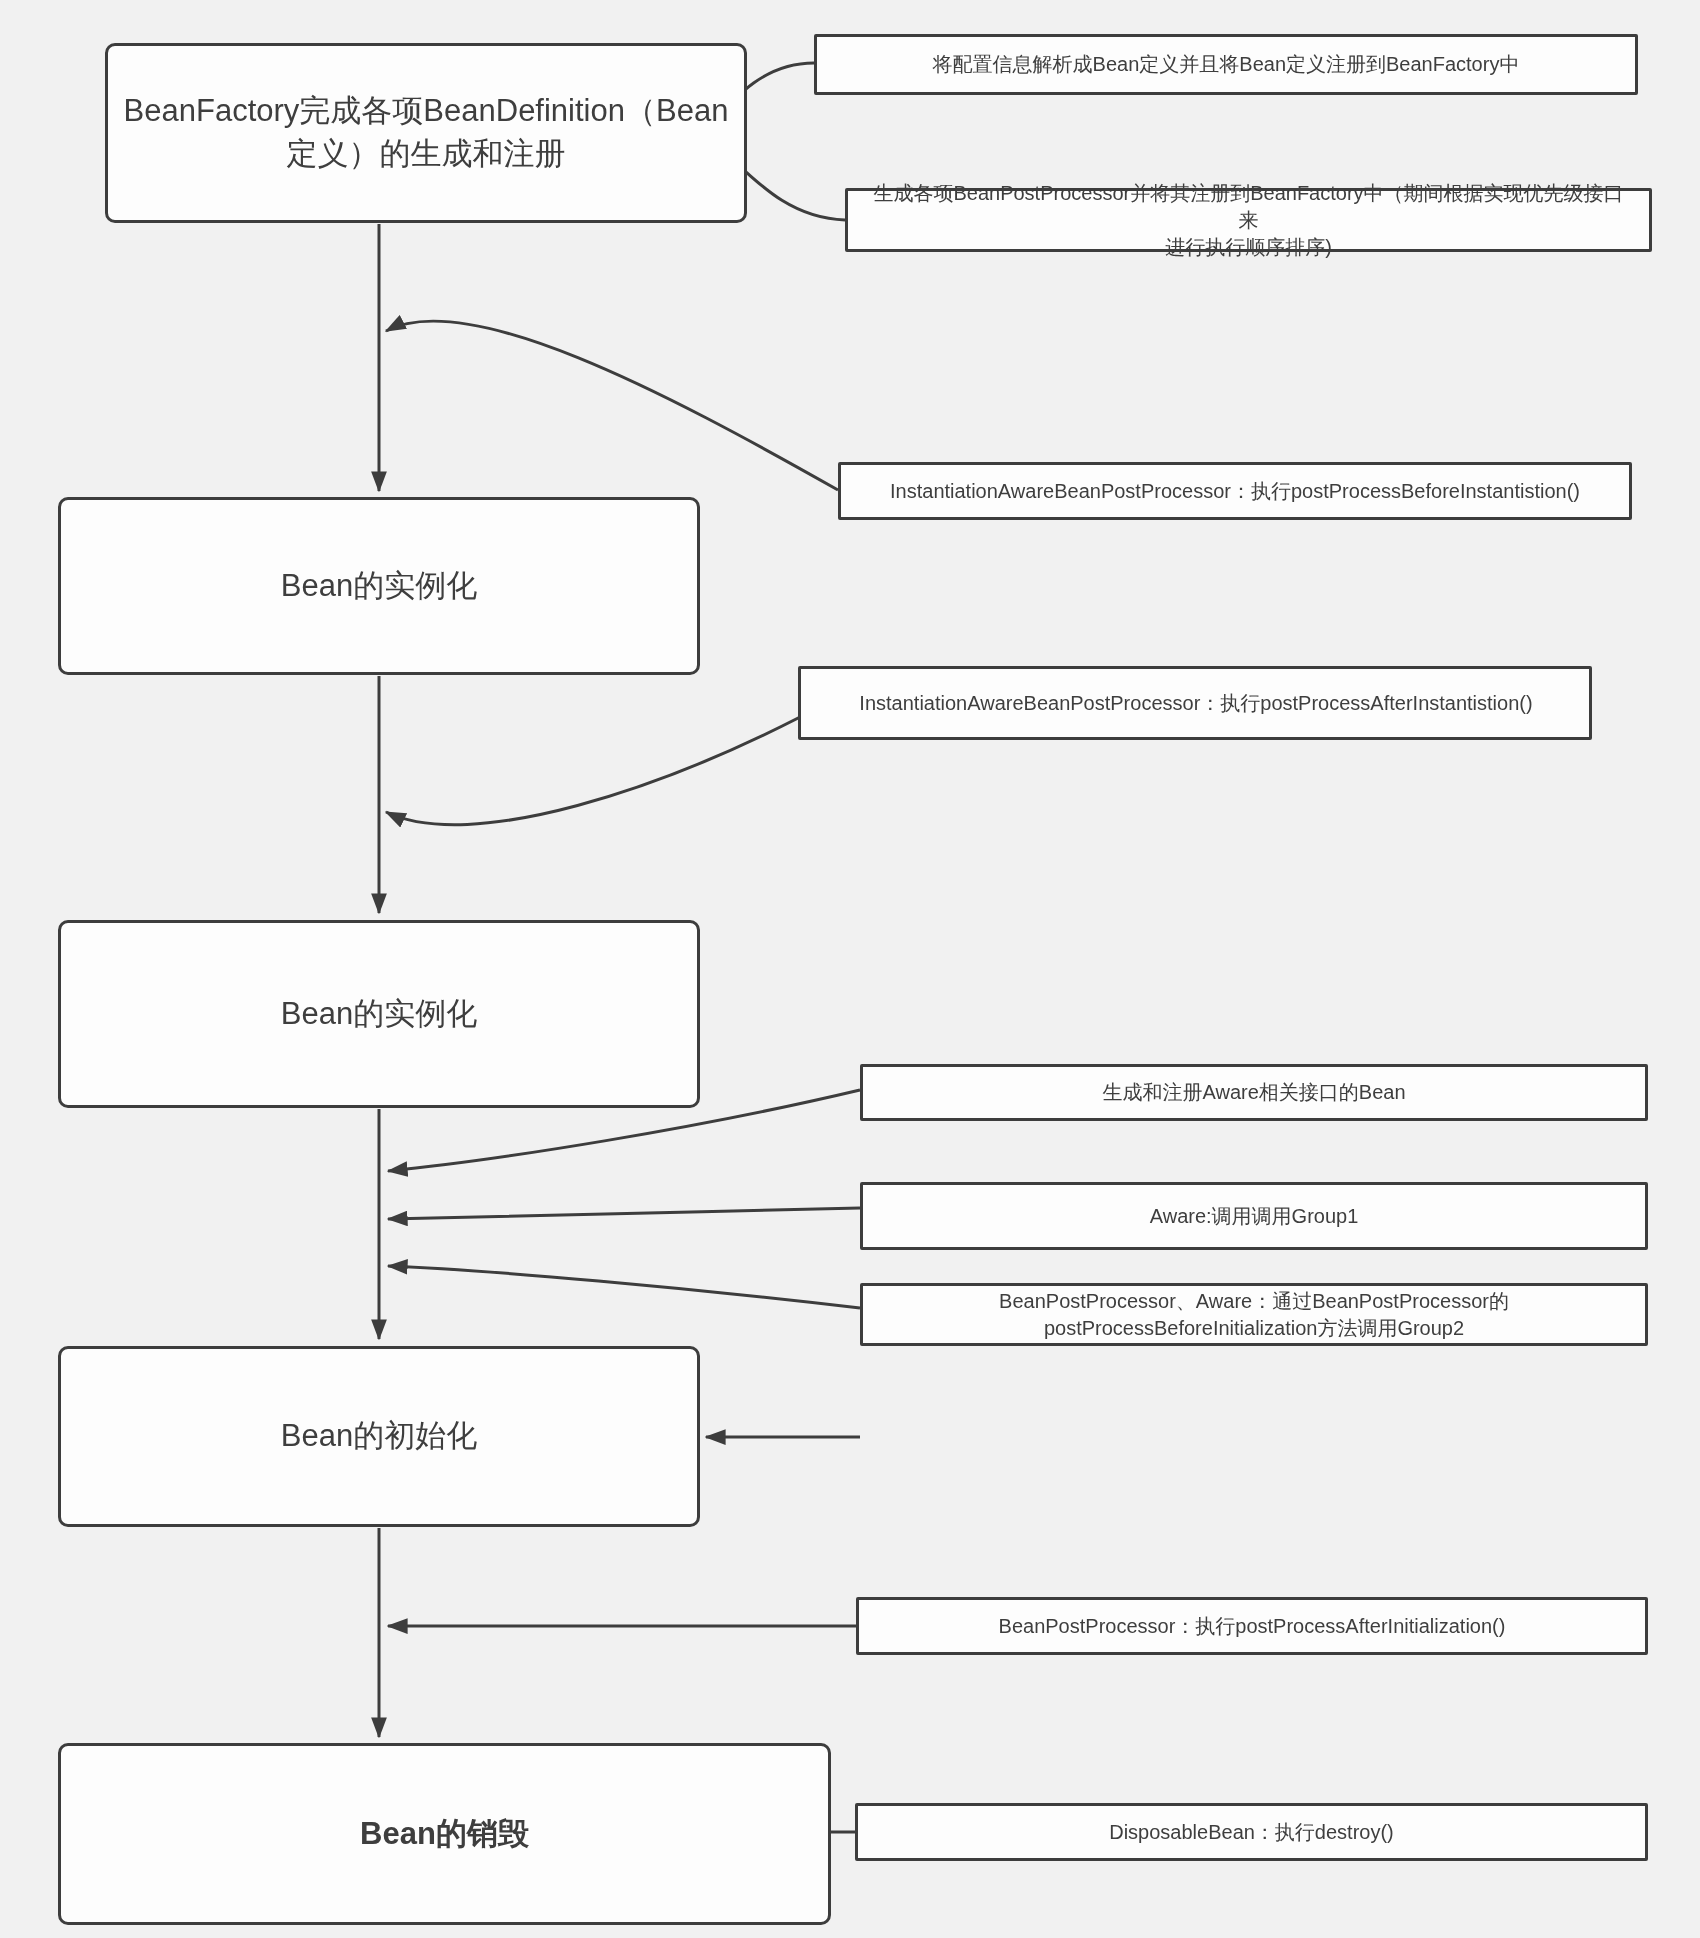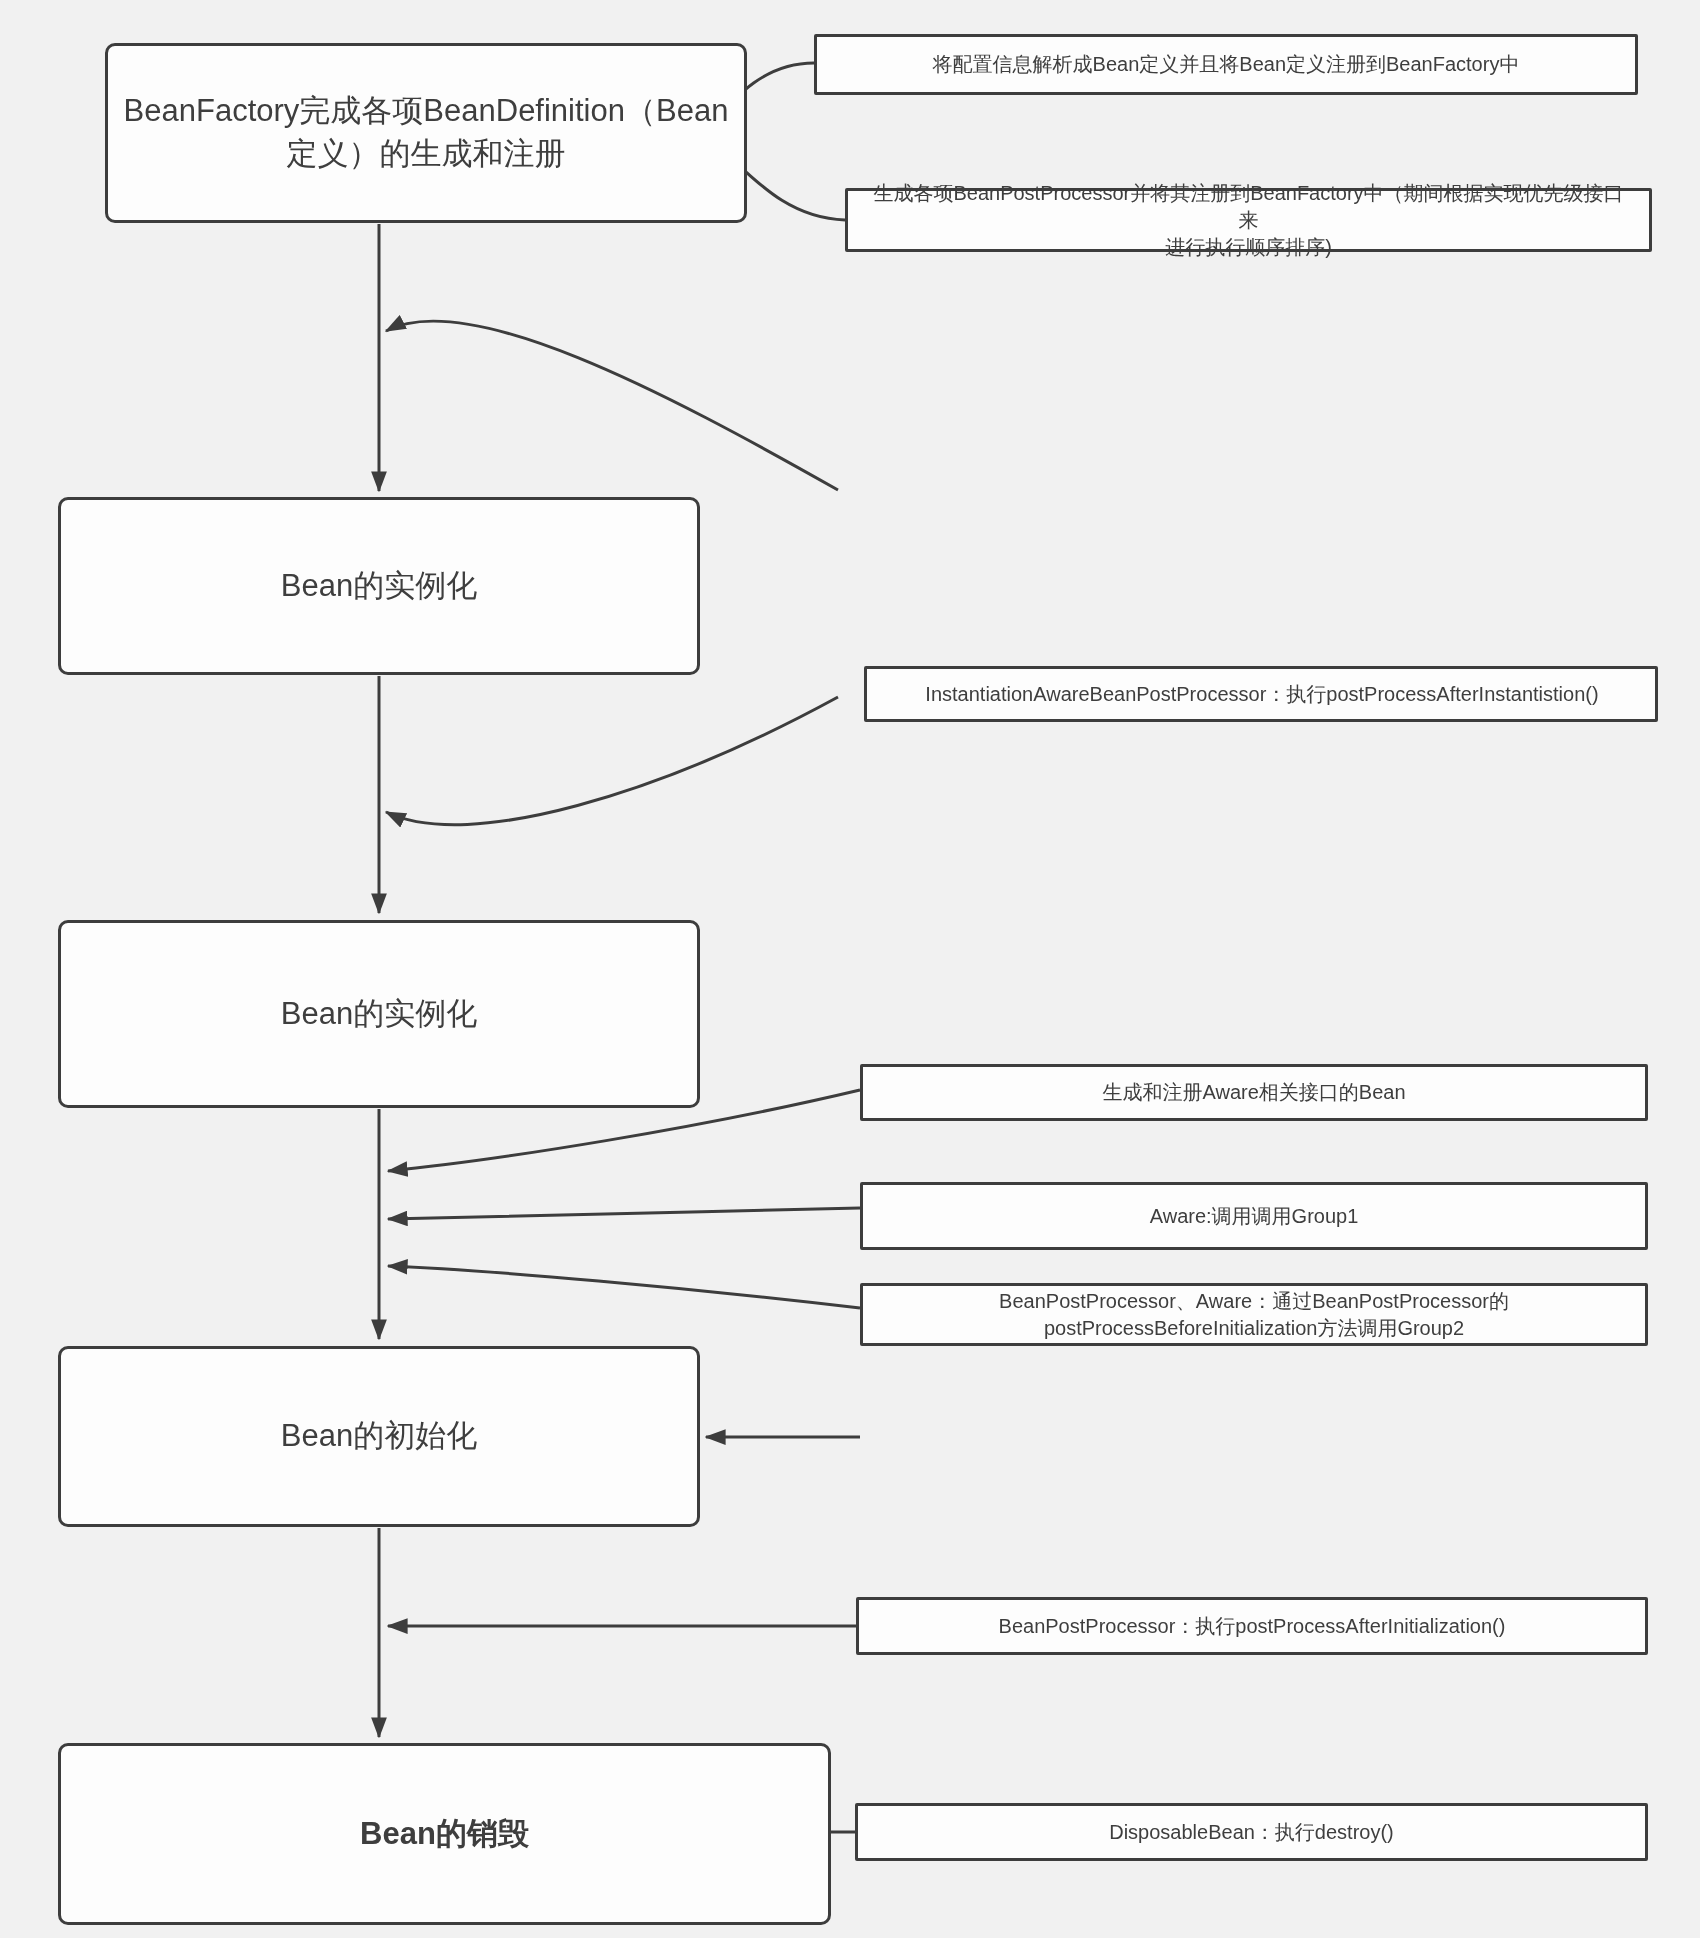--- a/index.html
+++ b/index.html
@@ -89,22 +89,23 @@
 
   <div class="node" style="left:58px;top:1346px;width:642px;height:181px;">Bean的初始化</div>
 
   <div class="node" style="left:58px;top:1743px;width:773px;height:182px;font-weight:bold;">Bean的销毁</div>
 
   <div class="anno" style="left:814px;top:34px;width:824px;height:61px;">将配置信息解析成Bean定义并且将Bean定义注册到BeanFactory中</div>
 
   <div class="anno" style="left:845px;top:188px;width:807px;height:64px;">生成各项BeanPostProcessor并将其注册到BeanFactory中（期间根据实现优先级接口来
 进行执行顺序排序)</div>
 
+  <div class="anno" style="left:838px;top:462px;width:794px;height:58px;">InstantiationAwareBeanPostProcessor：执行postProcessBeforeInstantistion()</div>
 
-  <div class="anno" style="left:864px;top:666px;width:794px;height:56px;padding-left:20px;">InstantiationAwareBeanPostProcessor：执行postProcessAfterInstantistion()</div>
+  <div class="anno" style="left:798px;top:666px;width:794px;height:74px;padding-left:20px;">InstantiationAwareBeanPostProcessor：执行postProcessAfterInstantistion()</div>
 
   <div class="anno" style="left:860px;top:1064px;width:788px;height:57px;">生成和注册Aware相关接口的Bean</div>
 
   <div class="anno" style="left:860px;top:1182px;width:788px;height:68px;">Aware:调用调用Group1</div>
 
   <div class="anno" style="left:860px;top:1283px;width:788px;height:63px;">BeanPostProcessor、Aware：通过BeanPostProcessor的
 postProcessBeforeInitialization方法调用Group2</div>
 
 
   <div class="anno" style="left:856px;top:1597px;width:792px;height:58px;">BeanPostProcessor：执行postProcessAfterInitialization()</div>

